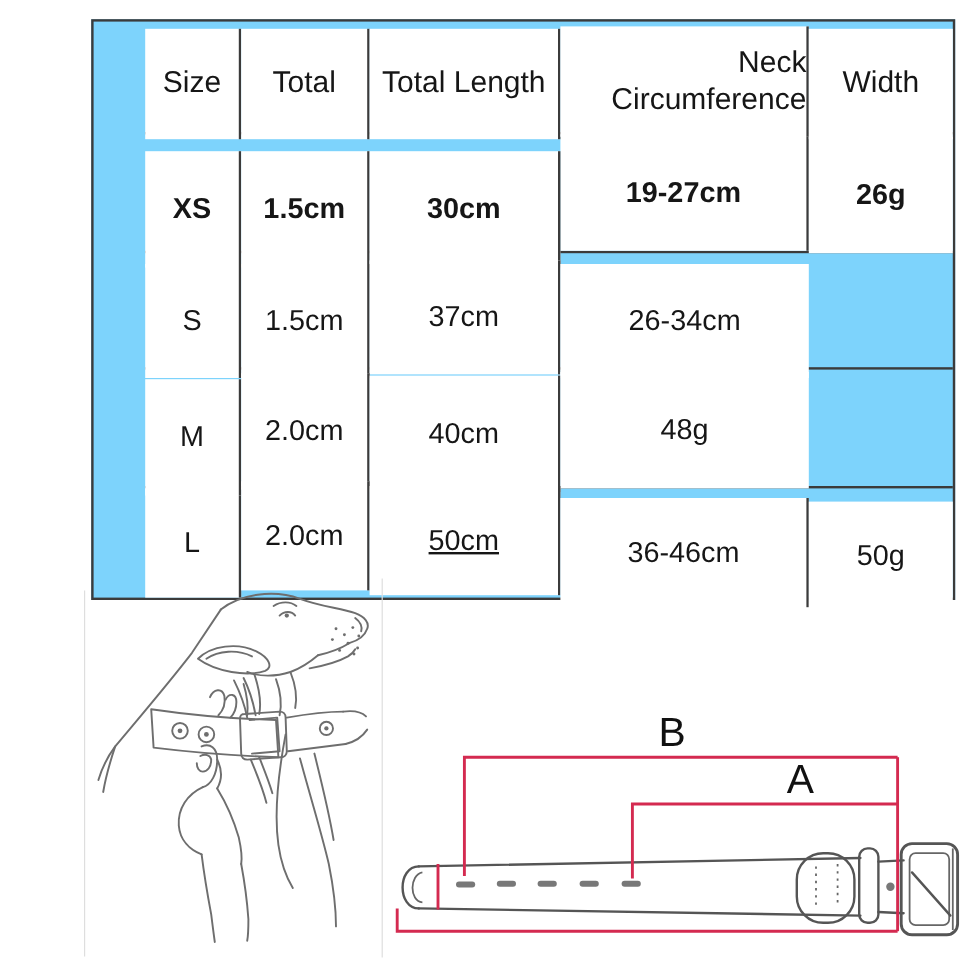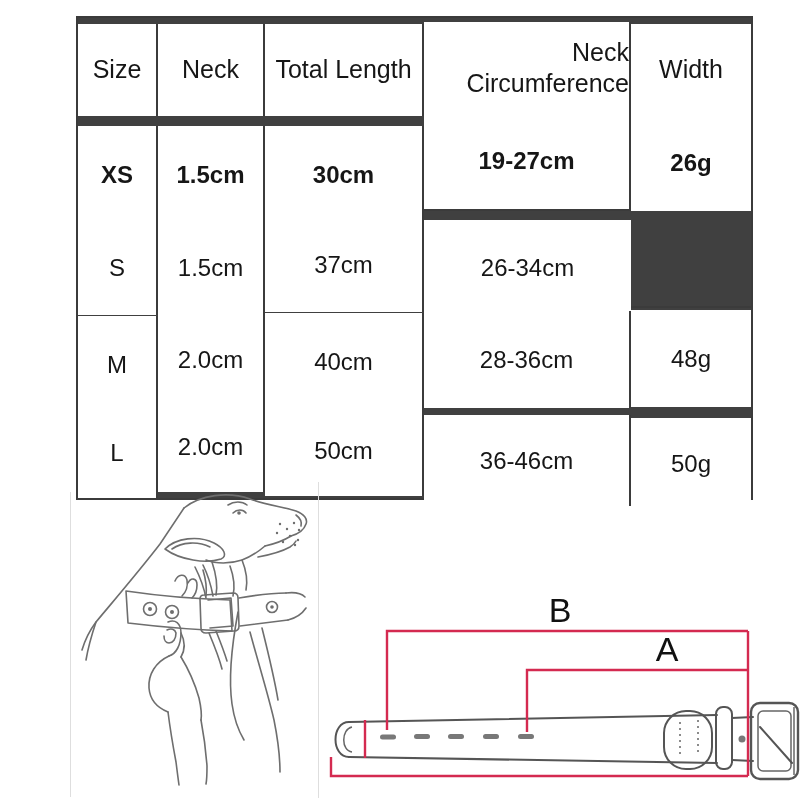--- a/index.html
+++ b/index.html
@@ -1,58 +1,58 @@
 <!DOCTYPE html>
 <html style="--accent: #d42a50;"><head>
 <meta charset="utf-8">
 <style>
   html,body{margin:0;padding:0;background:#ffffff;width:800px;height:800px;overflow:hidden;
             font-family:"Liberation Sans", sans-serif;color:#161616;}
   .stage{position:relative;width:800px;height:800px;background:#fff;}
 
   
-  .size-table{position:absolute;left:76px;top:16px;border:2px solid #3b3b3b;background:#404040;}
+  .size-table{position:absolute;left:76px;top:16px;border:2px solid #3b3b3b;background:#7dd3fc;padding-left:43px;}
   .tr{display:grid;grid-template-columns:80px 107px 159px 207px 120px;border-bottom:2px solid #3b3b3b;}
   .tr:last-child{border-bottom:0;}
   .tr-head{height:92px;}
   .tr-xs{height:97px;font-weight:bold;}
   .tr-s{height:95px;}
   .tr-m{height:97px;}
   .tr-l{height:91px;}
   .td{box-sizing:border-box;border-right:2px solid #3b3b3b;display:flex;align-items:center;
       justify-content:center;font-size:24px;line-height:1.25;background:#fff;}
   .td:last-child{border-right:0;}
   .tr-head .td{font-size:25px;transform:translateY(6px);}
   .td.neck-head{justify-content:flex-start;text-align:right;padding-left:24px;transform:translateY(4px);}
   
   .d2{transform:translateY(2px);} .d3{transform:translateY(3px);} .d5{transform:translateY(5px);}
   .d6{transform:translateY(6px);} .d8{transform:translateY(8px);} .d9{transform:translateY(9px);}
   .d11{transform:translateY(11px);} .d14{transform:translateY(14px);}
-  .dm2{transform:translateY(-2px);} .dm6{transform:translateY(-6px);}
+  .dm2{transform:translateY(-2px);text-decoration:underline;} .dm6{transform:translateY(-6px);}
 
   
   .bottom-art{position:absolute;left:0;top:480px;width:800px;height:320px;}
   .sketch{stroke:#6e6e6e;stroke-width:1.6;fill:none;stroke-linecap:round;stroke-linejoin:round;}
   .sketch-fill{fill:#6e6e6e;stroke:none;}
   .diag{stroke:#555;stroke-width:2;fill:none;stroke-linecap:round;stroke-linejoin:round;}
   .diag-thin{stroke:#666;stroke-width:1.5;fill:none;}
   .hole{fill:#787878;stroke:none;}
   .measure{stroke:var(--accent,#d42a50);stroke-width:2.4;fill:none;stroke-linejoin:miter;}
   .faint{stroke:#dedede;stroke-width:1;fill:none;}
   text.dim-label{font-family:"Liberation Sans", sans-serif;font-size:34px;fill:#111;}
 </style>
 </head>
 <body>
 
 <div class="stage">
 
   <div class="size-table">
     <div class="tr tr-head">
       <div class="td">Size</div>
-      <div class="td">Neck</div>
+      <div class="td">Total</div>
       <div class="td">Total Length</div>
       <div class="td neck-head">Neck Circumference</div>
       <div class="td">Width</div>
     </div>
 
     <div class="tr tr-xs">
       <div class="td d14">XS</div>
       <div class="td d14">1.5cm</div>
       <div class="td d14">30cm</div>
       <div class="td">19-27cm</div>
@@ -63,21 +63,20 @@
       <div class="td d9">S</div>
       <div class="td d9">1.5cm</div>
       <div class="td d6">37cm</div>
       <div class="td d9">26-34cm</div>
     </div>
 
     <div class="tr tr-m">
       <div class="td d8">M</div>
       <div class="td d3">2.0cm</div>
       <div class="td d5">40cm</div>
-      <div class="td d3">28-36cm</div>
       <div class="td d2">48g</div>
     </div>
 
     <div class="tr tr-l">
       <div class="td">L</div>
       <div class="td dm6">2.0cm</div>
       <div class="td dm2">50cm</div>
       <div class="td d8">36-46cm</div>
       <div class="td d11">50g</div>
     </div>

